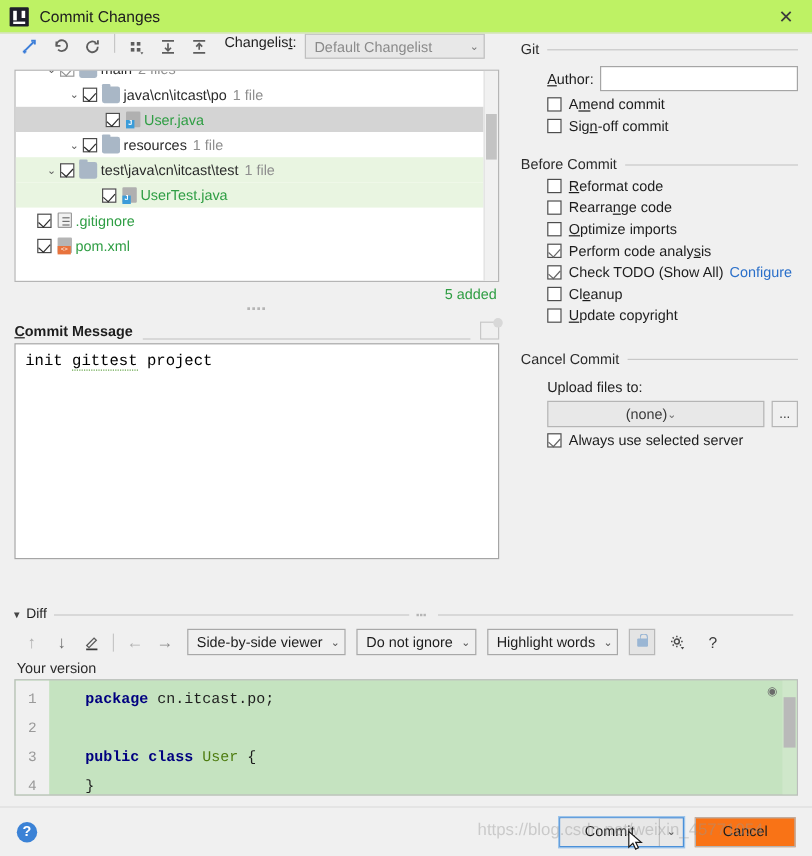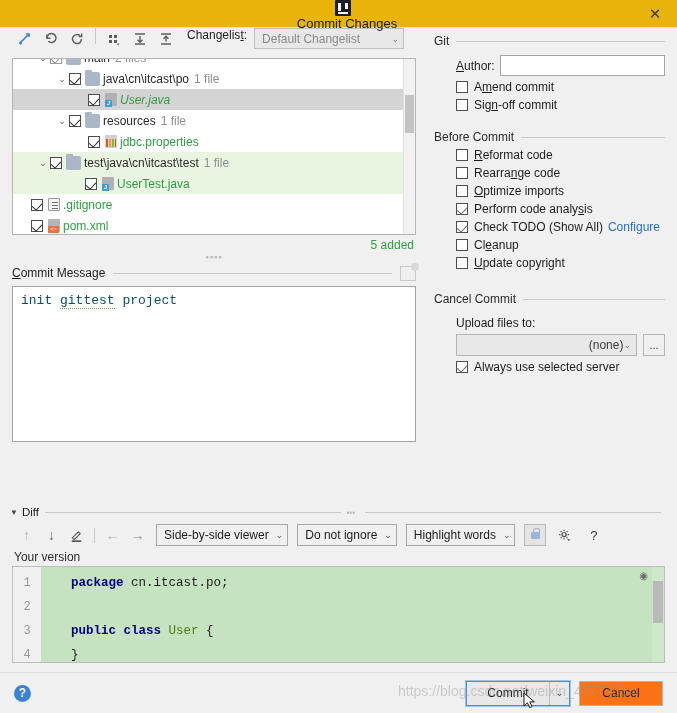--- a/index.html
+++ b/index.html
@@ -9,26 +9,25 @@
     background: #f0f0f0;
     font-family: "Liberation Sans", sans-serif;
     font-size: 12px;
     color: #1d1d1d;
     overflow: hidden;
     position: relative;
   }
 
   
   .titlebar {
-    height: 28px; background:#eab308;
+    height: 28px; background:#bef264;
     display:flex; align-items:center;
     padding: 0 0 0 8px;
     border-bottom: 1px solid #dfdfdf;
     position: relative;
-    flex-direction: column;
   }
   .ij-logo {
     width: 16px; height: 16px; background:#1e1e2b;
     border-radius:1px; position:relative; flex:none;
     display:flex; align-items:center; justify-content:center;
   }
   .ij-logo::before{
     content:""; position:absolute; left:3px; top:3px;
     width:3px; height:8px; background:#fff;
   }
@@ -77,21 +76,21 @@
     margin: 0 12px 0 12px; height: 177px;
     border:1px solid #b5b5b5; background:#fff;
     position:relative; overflow:hidden;
   }
   .tree-inner { position:absolute; inset:0 12px 0 0; }
   .row {
     height:21px; display:flex; align-items:center;
     font-size:12px; white-space:nowrap; cursor:default;
     padding-left: 4px;
   }
-  .row.sel { background:#d4d4d4;font-style:italic; }
+  .row.sel { background:#d4d4d4; }
   .row.green { background:#e9f5e1; }
   .chev { width:14px; text-align:center; color:#606060; font-size:9px; flex:none; }
   .chev.blank { color:transparent; }
   .cb {
     width:12px; height:12px; border:1px solid #4d4d4d; background:#fff;
     flex:none; margin-right:4px; position:relative;
   }
   .cb.on::after{
     content:""; position:absolute; left:2px; top:1px;
     width:5px; height:8px; border:solid #2c2c2c;
@@ -156,36 +155,36 @@
     text-align:right; color:#2f9e44; font-size:12px;
     padding: 3px 14px 0 0;
   }
   .splitter-dots {
     text-align:center; color:#b5b5b5; font-size:9px;
     letter-spacing:1px; height:11px; line-height:11px;
   }
 
   
   .cm-header {
-    display:flex; align-items:center; margin: 0 12px 0 12px; height:20px;
+    display:flex; align-items:flex-end; margin: 0 12px 0 12px; height:20px;font-weight:bold;
   }
   .cm-header .lbl { font-size:12px; white-space:nowrap; }
   .cm-header .lbl u { text-decoration:underline; }
   .cm-header .rule { flex:1; height:1px; background:#c8c8c8; margin:0 8px; }
   .cm-icon {
     width:16px; height:15px; border:1.5px solid #c8c8c8; position:relative; flex:none;
   }
   .cm-icon::after{
     content:""; position:absolute; right:-4px; top:-4px; width:8px; height:8px;
     border-radius:50%; background:#d8d8d8;
   }
   .cm-box {
-    margin: 3px 12px 0 12px; height:156px; background:#fff;
+    margin: 3px 12px 0 12px; height:180px; background:#fff;
     border:1px solid #a5a5a5; padding:6px 8px;
-    font-family:"Liberation Mono", monospace; font-size:13px; color:#0c4a6e;
+    font-family:"Liberation Mono", monospace; font-size:13px; color:#000000;
   }
   .cm-box .spell { border-bottom: 1px dotted #6aa84f; }
 
   
   .grp { margin: 0 12px 0 6px; }
   .grp-head { display:flex; align-items:center; margin-bottom:4px; }
   .grp-head .t { font-size:12px; color:#2b2b2b; white-space:nowrap; }
   .grp-head .rule { flex:1; height:1px; background:#c8c8c8; margin-left:7px; }
   .fld-row { display:flex; align-items:center; margin:7px 0 4px 22px; }
   .fld-row label { font-size:12px; margin-right:5px; }
@@ -203,22 +202,22 @@
   }
   .chk.on::after{
     content:""; position:absolute; left:2px; top:1px; width:5px; height:8px;
     border:solid #666; border-width:0 1.6px 1.6px 0; transform:rotate(42deg);
   }
   .chk-row .lnk { color:#2a6fc9; margin-left:5px; cursor:default; }
   .sub-lbl { margin: 10px 0 4px 22px; font-size:12px; }
   .upload-row { display:flex; align-items:center; margin: 0 0 4px 22px; }
   .upload-combo {
     flex:1; height:22px; background:#e8e8e8; border:1px solid #b5b5b5;
-    display:flex; align-items:center; justify-content:flex-end;
-    padding:0 5px 0 7px; font-size:12px; color:#3a3a3a; cursor:default;
+    display:flex; align-items:center; justify-content:center;
+    padding:0 15px 0 7px; font-size:12px; color:#3a3a3a; cursor:default;
   }
   .upload-combo .arrow { color:#6f6f6f; font-size:9px; }
   .dots-btn {
     width:22px; height:22px; margin-left:6px; background:#f0f0f0;
     border:1px solid #b5b5b5; display:flex; align-items:center;
     justify-content:center; font-size:11px; color:#3a3a3a; cursor:default;
   }
 
   
   .diff-head {
@@ -408,26 +407,20 @@
             <span class="ic ic-java"></span>
             <span class="fname-green">User.java</span>
           </div>
           <div class="row" style="padding-left: 42px;">
             <span class="chev">⌄</span>
             <span class="cb on"></span>
             <span class="ic ic-folder"></span>
             <span class="fname-dark">resources</span>
             <span class="fname-gray">1 file</span>
           </div>
-          <div class="row" style="padding-left: 61px;">
-            <span class="chev blank">⌄</span>
-            <span class="cb on"></span>
-            <span class="ic ic-prop"></span>
-            <span class="fname-green">jdbc.properties</span>
-          </div>
           <div class="row green" style="padding-left: 23px;">
             <span class="chev">⌄</span>
             <span class="cb on"></span>
             <span class="ic ic-folder"></span>
             <span class="fname-dark">test\java\cn\itcast\test</span>
             <span class="fname-gray">1 file</span>
           </div>
           <div class="row green" style="padding-left: 58px;">
             <span class="chev blank">⌄</span>
             <span class="cb on"></span>

